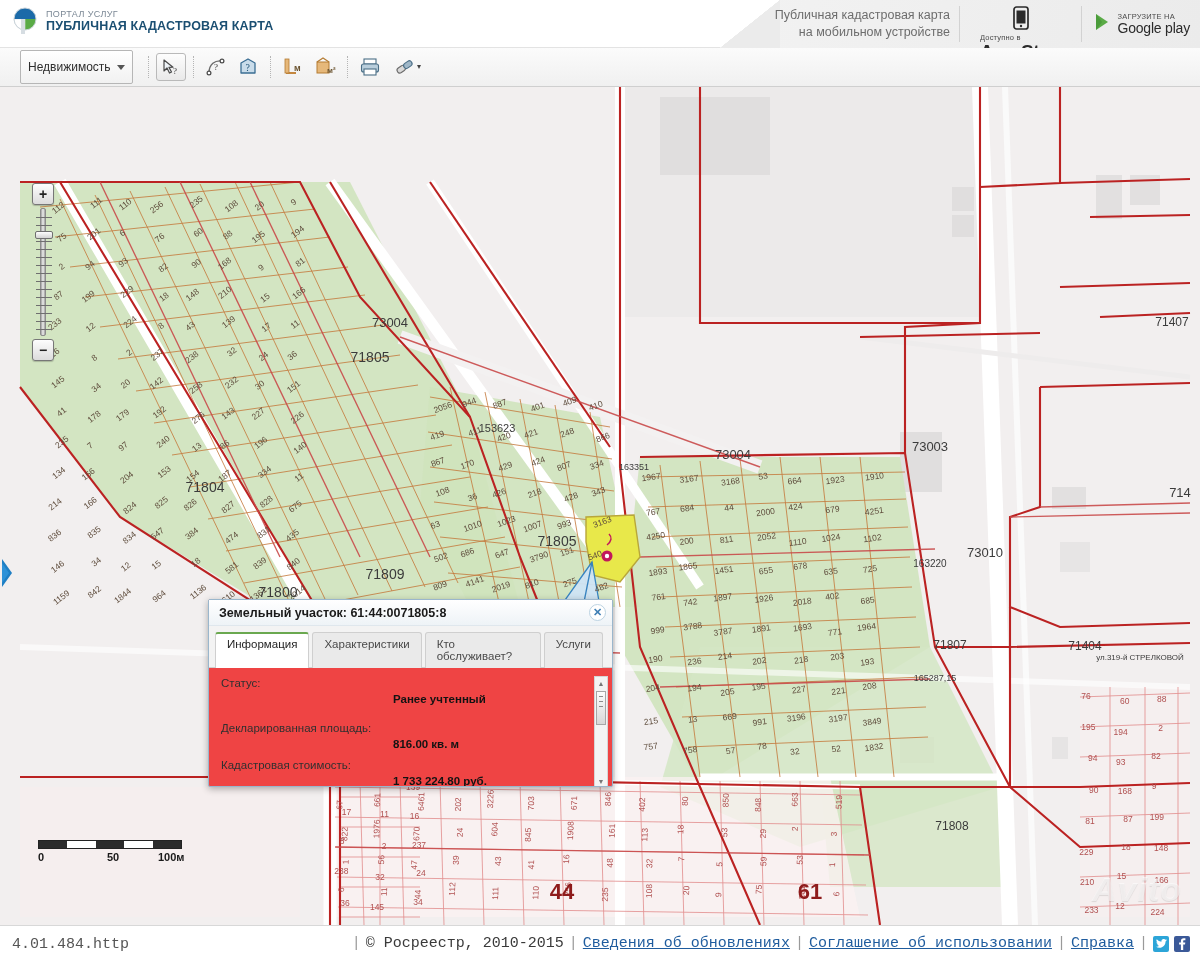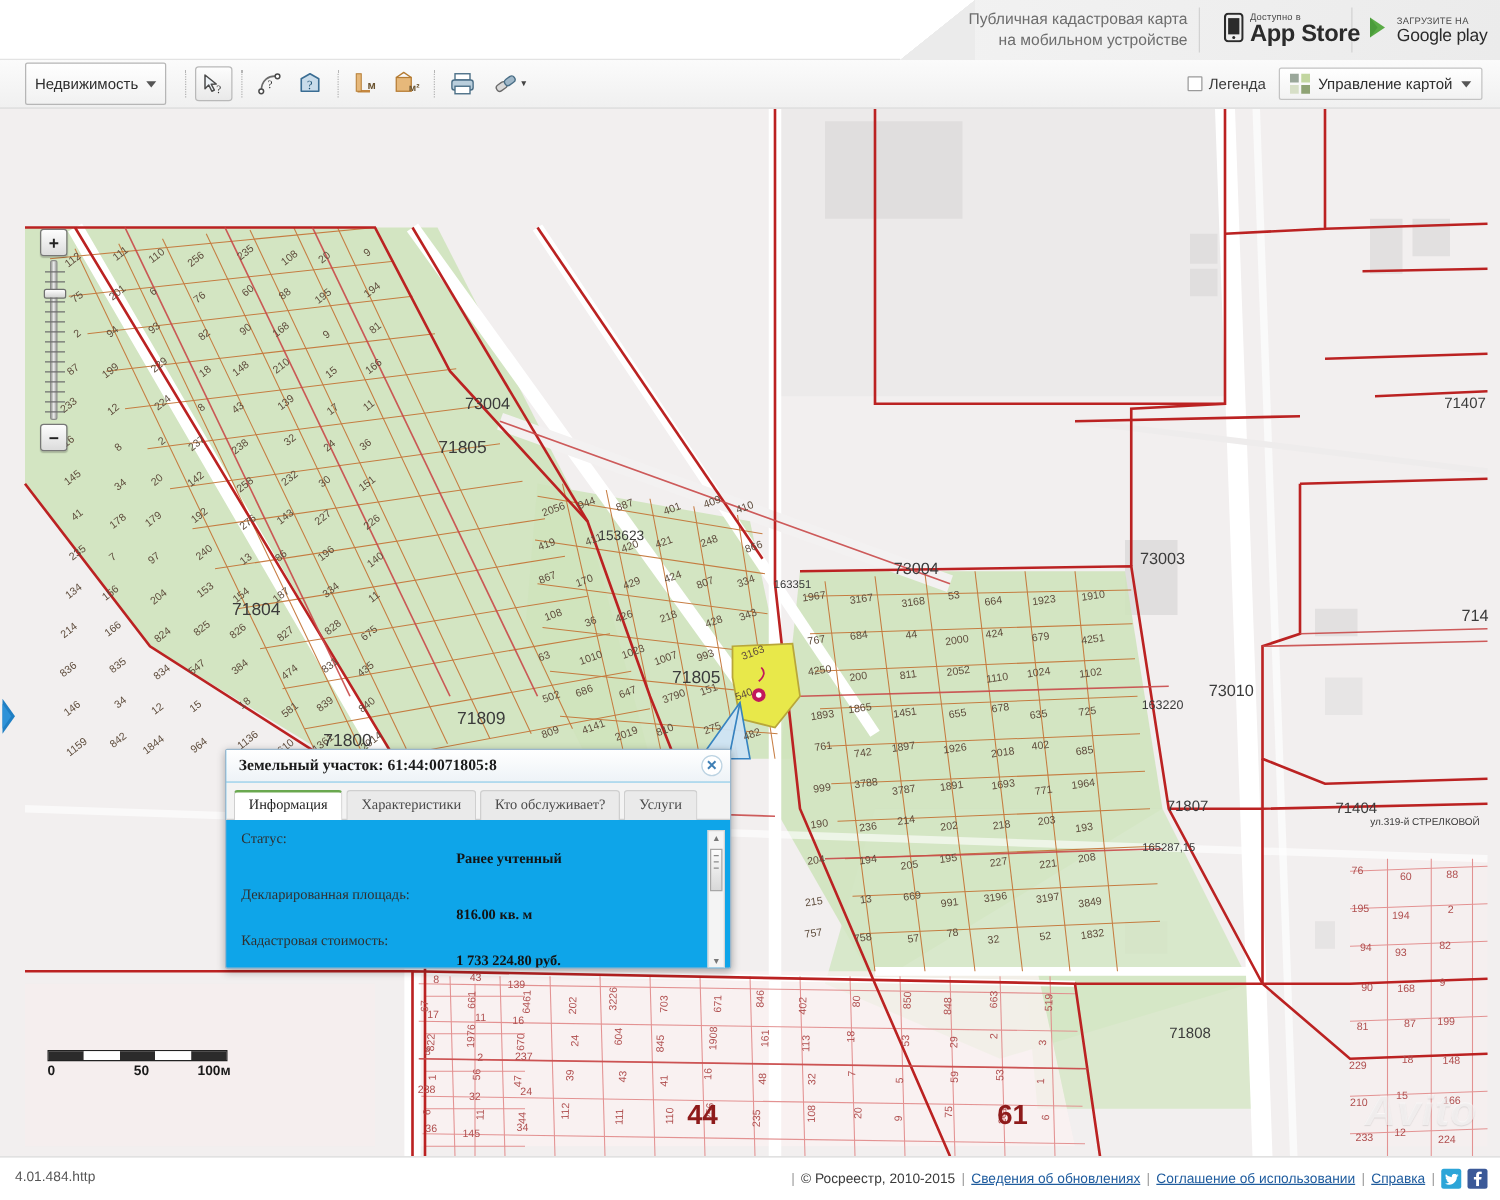--- a/index.html
+++ b/index.html
@@ -32,21 +32,21 @@
   .brand-l2 { font-size:12.5px; color:#1b4f72; font-weight:bold; letter-spacing:.2px; }
   .mobile-note {
     position:absolute; right:250px; top:7px; text-align:right;
     font-size:12.5px; color:#6d6d6d; line-height:1.35;
   }
   .store-sep { position:absolute; top:6px; width:1px; height:36px; background:#d2d2d2; }
   .store {
     position:absolute; top:6px; height:36px; display:flex; align-items:center;
     cursor:pointer;
   }
-  .store-appstore { right:112px; }
+  .store-appstore { right:132px;flex-direction:column; }
   .store-gplay { right:10px;justify-content:center; }
   .store-ico { margin-right:5px; }
   .store-txt { line-height:1.05; }
   .store-small { display:block; font-size:7.5px; color:#4a4a4a; letter-spacing:.2px; }
   .store-big { display:block; font-size:19px; color:#2b2b2b; font-weight:bold; letter-spacing:-.3px; }
   .store-big-g { display:block; font-size:14px; color:#2b2b2b; letter-spacing:-.2px; }
 
   
   .toolbar {
     position:relative; height:39px;
@@ -105,23 +105,23 @@
     border:1px solid #6f6f6f;border-radius:2px;cursor:pointer;
   }
   .scalebar { position:absolute; left:38px; bottom:60px; z-index:40; }
   .sb-bar { display:flex; width:144px; height:9px; border:1px solid #222; }
   .sb-bar i { flex:1; }
   .sb-labels { position:relative; height:14px; width:160px; margin-top:2px; }
   .sb-labels span { position:absolute; font-size:11px; font-weight:bold; color:#1a1a1a; }
 
   
   .popup {
-    position:absolute; left:180px; top:512px; width:405px; z-index:60;
-    background:#0ea5e9; border:1px solid #9ab6cc;
-    box-shadow:0 2px 7px rgba(0,0,0,.3); border-radius:2px;font-family:Liberation Serif, serif;
+    position:absolute; left:208px; top:512px; width:405px; z-index:60;
+    background:#ef4444; border:1px solid #9ab6cc;
+    box-shadow:0 2px 7px rgba(0,0,0,.3); border-radius:2px;
   }
   .popup-head {
     position:relative; height:26px; display:flex; align-items:center;
     padding:0 28px 0 10px;
     background:linear-gradient(to bottom,#ffffff,#eef3f7);
     border-bottom:1px solid #dfe7ed;
   }
   .popup-title { font-size:12.5px; font-weight:bold; color:#1a1a1a; white-space:nowrap; }
   .popup-close {
     position:absolute; right:6px; top:4px; width:17px; height:17px; border-radius:50%;
@@ -143,39 +143,55 @@
   .parrow { height:12px; display:flex; align-items:center; justify-content:center; font-size:7px; color:#777; cursor:pointer; }
   .pthumb {
     position:absolute; left:1px; top:14px; width:10px; height:34px;
     background:linear-gradient(to bottom,#fdfdfd,#d8d8d8); border:1px solid #a7a7a7; cursor:pointer;
   }
   .pthumb i { display:block; height:1px; background:#8c8c8c; margin:4px 2px 0; }
 
   
   .footer {
     position:relative; height:34px; border-top:1px solid #d8d8d8;
-    background:#ffffff; font-size:11px; color:#3a3a3a;
+    background:#ffffff; font-size:15px; color:#3a3a3a;font-family:Liberation Mono, monospace;
   }
   .foot-left { position:absolute; left:12px; top:10px; color:#555; }
   .foot-right { position:absolute; right:10px; top:9px; display:flex; align-items:center; gap:5px; }
   .foot-right a { color:#1f5c9e; text-decoration:underline; cursor:pointer; }
   .foot-sep { color:#9a9a9a; }
   .soc { width:16px;height:16px;border-radius:2px;display:flex;align-items:center;justify-content:center;cursor:pointer; }
   .watermark {
     position:absolute; right:18px; bottom:16px; z-index:70; pointer-events:none;
     font-size:34px; font-weight:bold; font-style:italic; letter-spacing:1px;
     color:rgba(255,255,255,.55); text-shadow:0 1px 1px rgba(0,0,0,.10);
   }
 </style>
 </head>
 <body>
 
 <div class="header">
   <div class="header-diag"></div>
 
+  <div class="brand">
+    <div class="logo">
+      <svg width="26" height="30" viewBox="0 0 26 30">
+        <path d="M13 2 A11 11 0 0 1 24 13 L13 13 Z" fill="#1b6aa8"></path>
+        <path d="M24 13 A11 11 0 0 1 13 24 L13 13 Z" fill="#5aab46"></path>
+        <path d="M13 24 A11 11 0 0 1 2 13 L13 13 Z" fill="#ffffff" stroke="#dcdcdc" stroke-width=".6"></path>
+        <path d="M2 13 A11 11 0 0 1 13 2 L13 13 Z" fill="#1b6aa8"></path>
+        <circle cx="13" cy="13" r="11" fill="none" stroke="#c9d3da" stroke-width="1"></circle>
+        <path d="M9 13 h4 v15 h-4 z" fill="#d6dde2"></path>
+      </svg>
+    </div>
+    <div class="brand-text">
+      <div class="brand-l1">ПОРТАЛ УСЛУГ</div>
+      <div class="brand-l2">ПУБЛИЧНАЯ КАДАСТРОВАЯ КАРТА</div>
+    </div>
+  </div>
 
   <div class="mobile-note">
     <div>Публичная кадастровая карта</div>
     <div>на мобильном устройстве</div>
   </div>
 
   <div class="store-sep" style="right:240px;"></div>
   <div class="store-sep" style="right:118px;"></div>
 
   <div class="store store-appstore">
@@ -263,36 +279,20 @@
       <svg width="30" height="20" viewBox="0 0 30 20">
         <g transform="rotate(-35 11 10)">
           <rect x="3" y="7.5" width="9" height="5.5" rx="2.7" fill="#d9d9d9" stroke="#6b6b6b" stroke-width="1.1"></rect>
           <rect x="11" y="7.5" width="9" height="5.5" rx="2.7" fill="#9fb7c8" stroke="#4a6e86" stroke-width="1.1"></rect>
         </g>
         <path d="M24 8 l4 0 l-2 4 z" fill="#444"></path>
       </svg>
     </div>
   </div>
 
-  <div class="tright">
-    <label class="legend-chk">
-      <span class="chkbox"></span>
-      <span>Легенда</span>
-    </label>
-    <div class="mapctl">
-      <span class="grid4">
-        <i style="background:#9aa79a"></i>
-          <i style="background:#c2d6a0"></i>
-        <i style="background:#d7dfc7"></i>
-          <i style="background:#8fa374"></i>
-      </span>
-      <span>Управление картой</span>
-      <span class="caret"></span>
-    </div>
-  </div>
 </div>
 
 <div class="mapwrap">
 
   <svg id="mapsvg" width="1200" height="838" viewBox="0 0 1200 838">
     <defs>
       <pattern id="roadp" width="6" height="6" patternUnits="userSpaceOnUse">
         <rect width="6" height="6" fill="#ffffff"></rect>
         <rect width="6" height="2" fill="#e9e9e9"></rect>
       </pattern>

